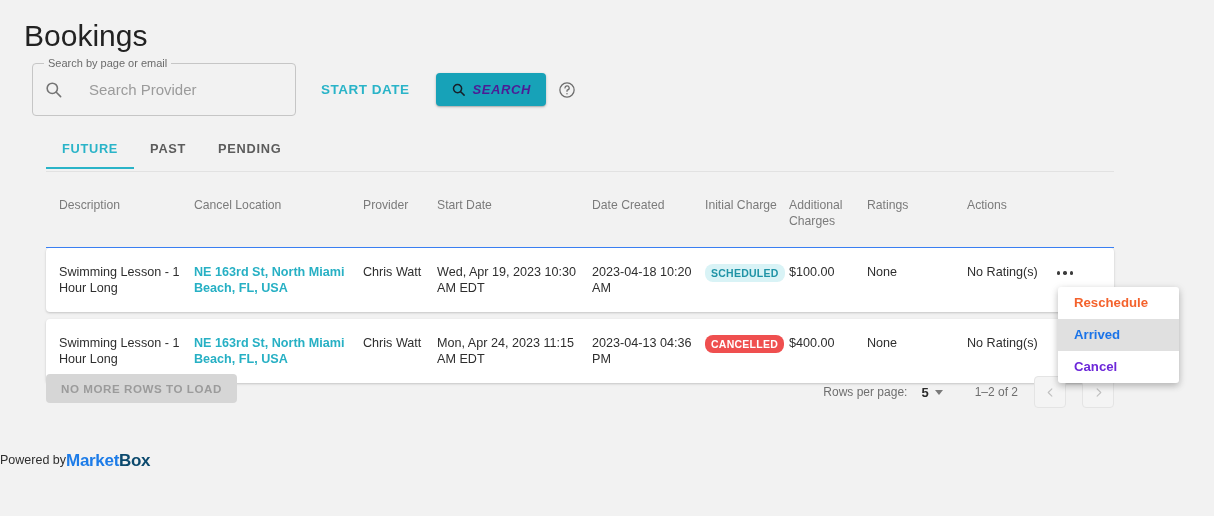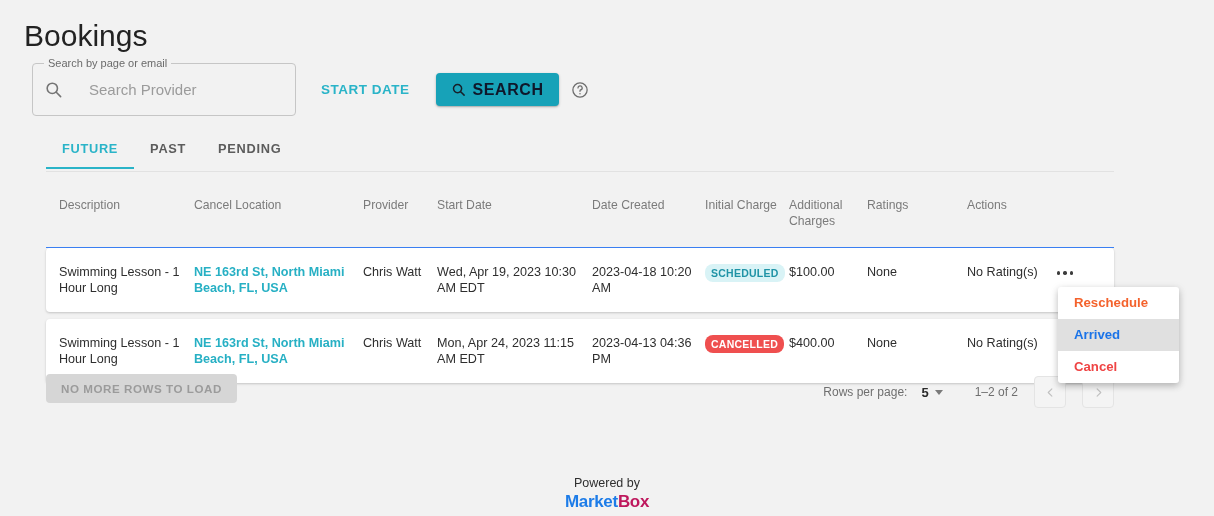--- a/index.html
+++ b/index.html
@@ -81,24 +81,25 @@
     border-radius: 4px;
     display: flex;
     align-items: center;
     gap: 7px;
     padding: 0 15px;
     cursor: pointer;
     box-shadow: 0 1px 3px rgba(0,0,0,0.22), 0 1px 1px rgba(0,0,0,0.12);
   }
   .search-btn .lbl {
     font-family: "Liberation Sans", sans-serif;
-    font-size: 16px;
+    font-size: 13px;
     font-weight: 700;
     letter-spacing: 0.6px;
-    color: #0f172a;
+    color: #4c1d95;
+    font-style: italic;
   }
   .search-btn .ico { display: flex; color: #17202a; }
 
   .help-btn {
     margin-left: 11px;
     width: 20px; height: 20px;
     border: none; background: none; padding: 0;
     cursor: pointer;
     color: #6d6d6d;
     display: flex; align-items: center; justify-content: center;
@@ -275,32 +276,32 @@
     border: none; background: none;
     font-family: "Liberation Sans", sans-serif;
     font-size: 13.2px;
     font-weight: 700;
     padding: 8px 0 8px 16px;
     cursor: pointer;
     line-height: 16px;
   }
   .menu-item.arrived    { color: #1a73e8; background: #e0e0e0; }
   .menu-item.reschedule { color: #f4622c; }
-  .menu-item.cancel     { color: #ef4444; }
+  .menu-item.cancel     { color: #6d28d9; }
 
   
   .footer {
     position: absolute;
-    left: 0; right: 0; top: 476px;
-    display: flex; flex-direction: column; align-items: center;
+    left: 0; right: 0; top: 450px;
+    display: flex; flex-direction: row; align-items: center;
   }
   .footer .pb { font-size: 12.5px; color: #2e2e2e; line-height: 15px; }
   .footer .brand { font-size: 17px; font-weight: 700; letter-spacing: -0.3px; margin-top: 1px; }
   .footer .brand .m { color: #1d7ce8; }
-  .footer .brand .b { color: #be185d; }
+  .footer .brand .b { color: #0c4a6e; }
 </style>
 </head>
 <body>
 
 <div class="page">
 
   <h1 class="page-title">Bookings</h1>
 
   <div class="searchrow">
 

